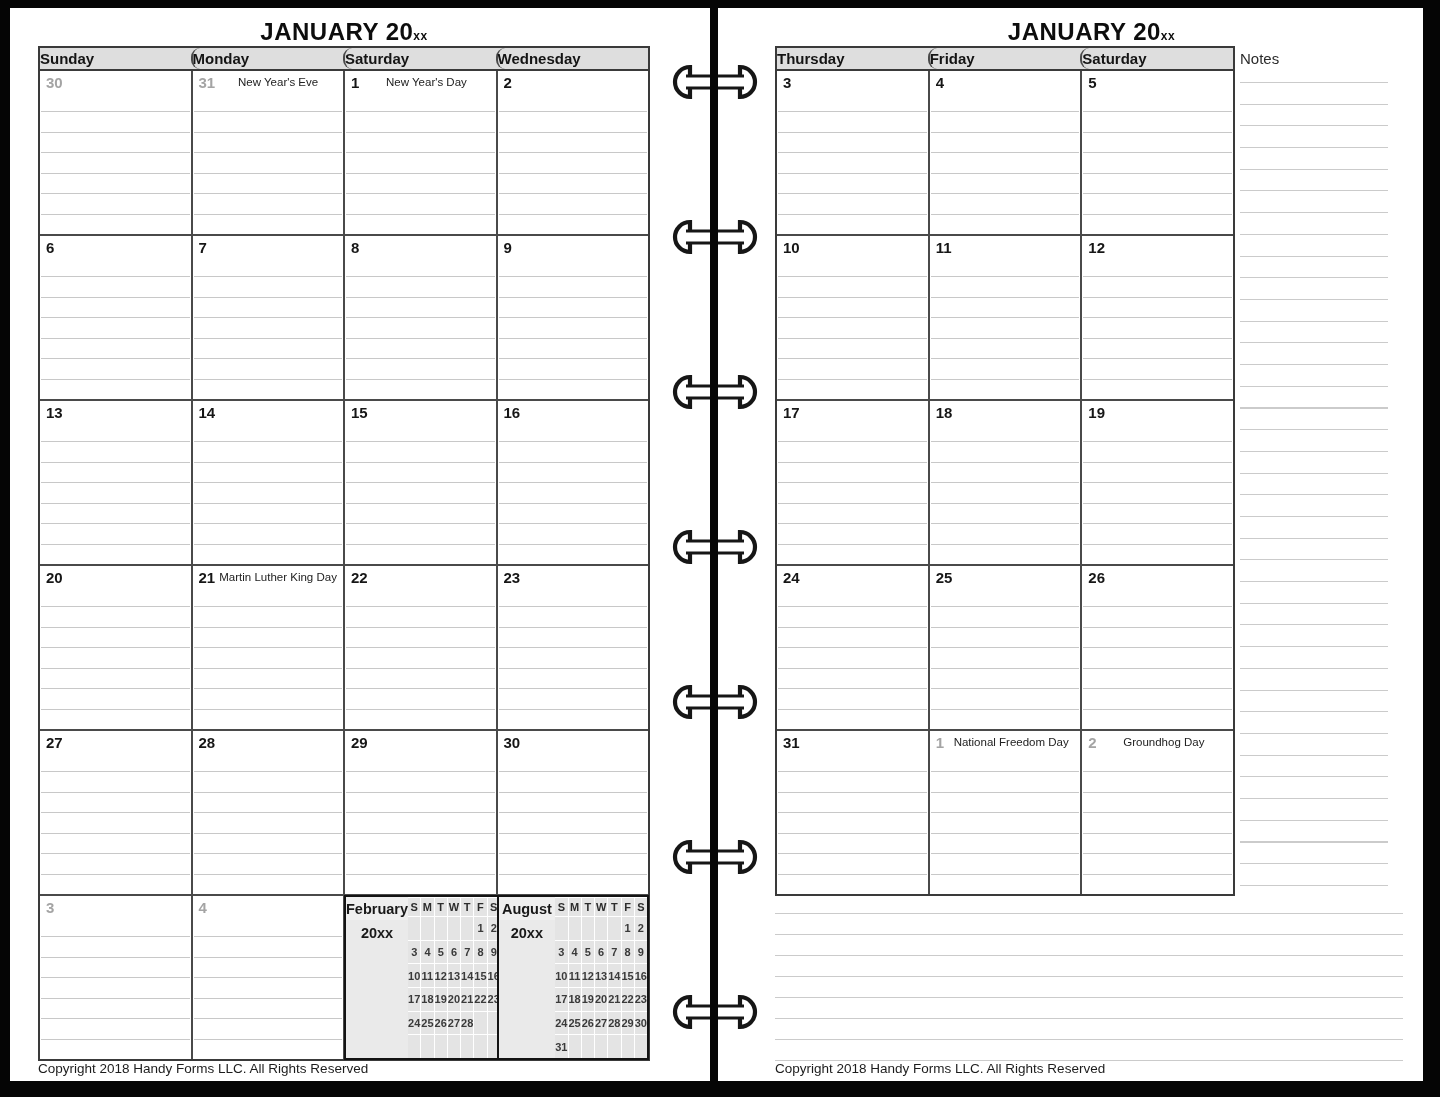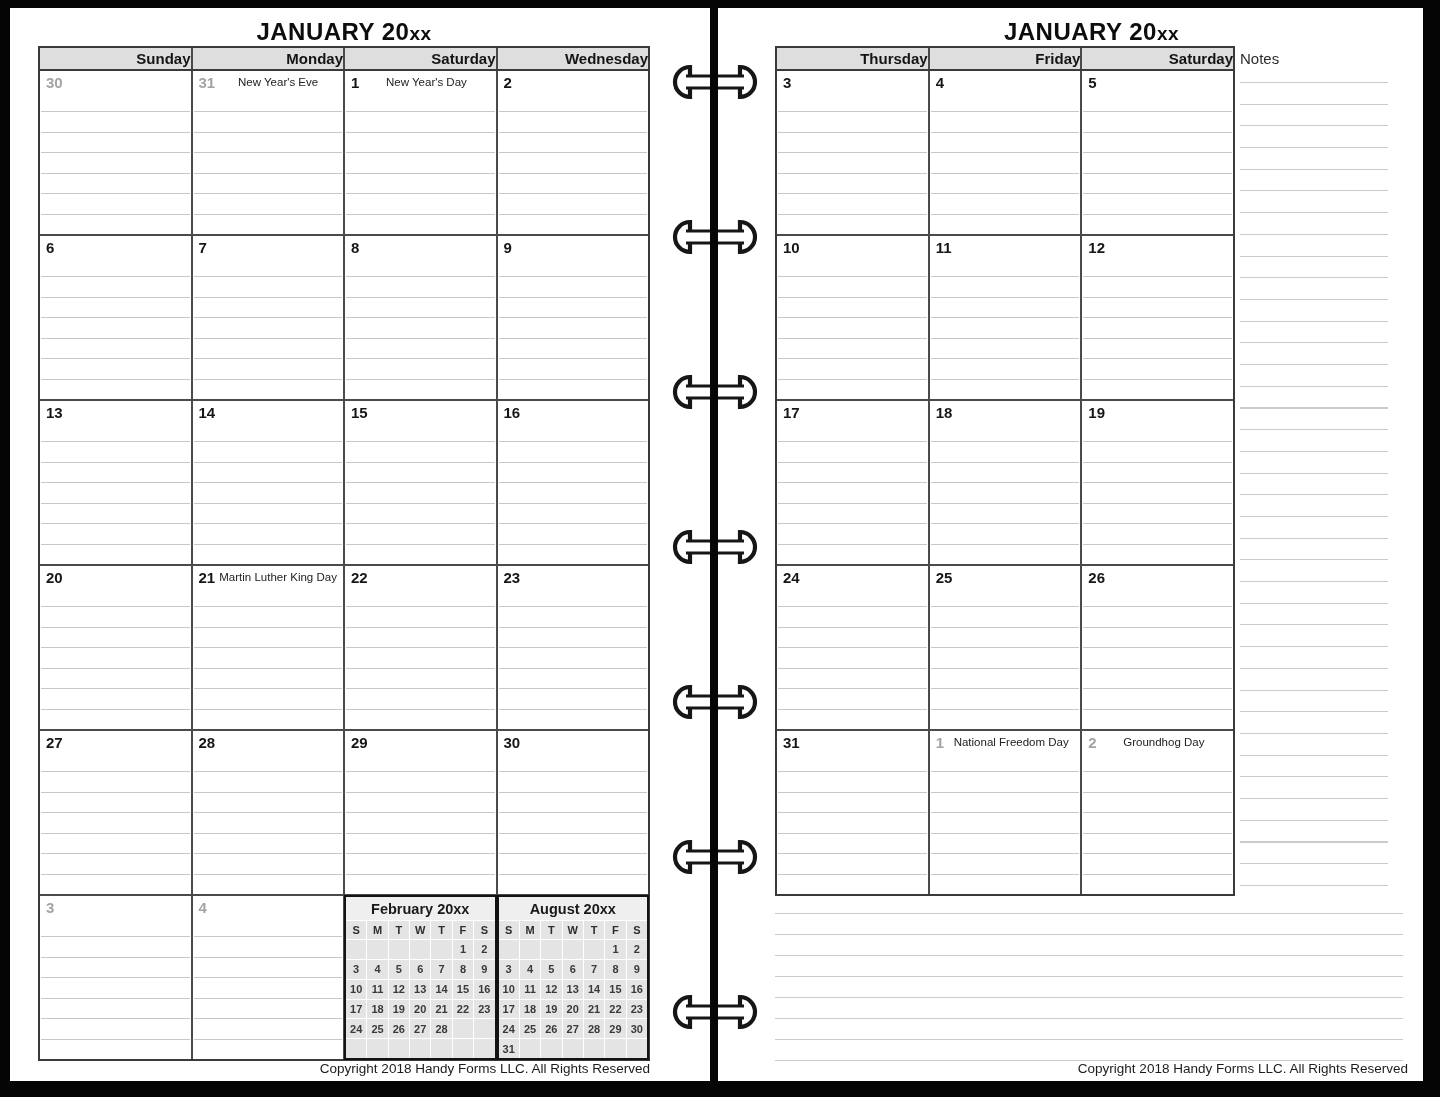--- a/index.html
+++ b/index.html
@@ -11,55 +11,55 @@
   .frame{
     position:absolute;left:0;top:0;width:1440px;height:1097px;
     box-sizing:border-box;border:solid #050505;border-width:8px 17px 16px 10px;
     z-index:30;pointer-events:none;
   }
   
   .page-title{
     position:absolute;top:19px;height:26px;line-height:26px;text-align:center;
     font-weight:bold;font-size:24px;letter-spacing:.5px;color:#0d0d0d;
   }
-  .page-title .suffix{font-size:19px;font-weight:bold;margin-top:44px;}
+  .page-title .suffix{font-size:12px;font-weight:bold;margin-top:44px;}
   .page-title.left{left:38px;width:612px;}
   .page-title.right{left:775px;width:633px;}
   
   .cal-table{
     position:absolute;top:46px;box-sizing:border-box;
     border:2px solid #3a3a3a;background:#fff;
   }
   .cal-table.left{left:38px;width:612px;}
   .cal-table.right{left:775px;width:460px;}
   .cal-header{display:flex;height:21px;background:#dedede;border-bottom:2px solid #3a3a3a;}
   .cal-header-cell{
-    flex:1;text-align:right;font-weight:bold;font-size:15px;line-height:21px;
-    color:#141414;border-left:2px solid #4a4a4a;
+    flex:1;text-align:left;font-weight:bold;font-size:15px;line-height:21px;
+    color:#141414;border-left:2px solid #4a4a4a;border-radius:9px;
   }
   .cal-header-cell:first-child{border-left:none;}
   .cal-row{display:flex;height:163px;border-bottom:2px solid #4a4a4a;}
   .cal-row:last-child{border-bottom:none;}
   .cal-cell{flex:1;position:relative;border-left:2px solid #4a4a4a;}
   .cal-cell:first-child{border-left:none;}
   .cell-top{display:flex;align-items:flex-start;}
   .date-num{font-weight:bold;font-size:15px;padding:3px 0 0 6px;color:#161616;}
   .date-num.muted{color:#a4a4a4;}
   .holiday{
     flex:1;text-align:center;font-size:11.5px;color:#222;
     padding:5px 4px 0 2px;white-space:nowrap;overflow:hidden;
   }
   .ruled{
     position:absolute;left:1px;right:1px;top:40px;bottom:1px;
     background:repeating-linear-gradient(to bottom,#c8c8c8 0,#c8c8c8 1px,transparent 1px,transparent 20.6px);
   }
   
   .minical{
     position:absolute;inset:-1px;border:2px solid #131313;background:#eaeaea;
-    display:flex;flex-direction:column;z-index:2;
+    display:flex;flex-direction:row;z-index:2;
   }
   .minical-title{height:23px;line-height:24px;text-align:center;font-weight:bold;font-size:14.5px;color:#191919;background:#efefef;}
   .minical-grid{
     flex:1;display:grid;grid-template-columns:repeat(7,1fr);
     grid-template-rows:18px repeat(6,1fr);gap:1px;background:#ffffff;
     border-top:1px solid #fff;
   }
   .mini-cell{background:#e4e4e4;display:flex;align-items:center;justify-content:center;
     font-size:11px;color:#3a3a3a;font-weight:bold;}
   .mini-cell.letter{font-weight:bold;color:#2d2d2d;}
@@ -68,21 +68,21 @@
     font-size:15px;color:#2b2b2b;}
   .notes-lines{
     position:absolute;left:1240px;width:148px;top:82px;height:810px;
     background:repeating-linear-gradient(to bottom,#cbcbcb 0,#cbcbcb 1px,transparent 1px,transparent 21.7px);
   }
   .bottom-lines{
     position:absolute;left:775px;width:628px;top:913px;height:150px;
     background:repeating-linear-gradient(to bottom,#cbcbcb 0,#cbcbcb 1px,transparent 1px,transparent 21px);
   }
   
-  .copyright{position:absolute;top:1061px;font-size:13.5px;color:#1c1c1c;text-align:right;}
+  .copyright{position:absolute;top:1061px;font-size:13.5px;color:#1c1c1c;text-align:left;}
   .copyright.left{left:38px;width:612px;}
   .copyright.right{left:775px;width:633px;}
   
   .spine{position:absolute;left:710px;top:8px;width:8px;height:1089px;background:#060606;z-index:22;}
   .ring{position:absolute;left:663px;width:104px;height:38px;z-index:21;}
 </style>
 </head>
 <body>
 
 <div class="board">

